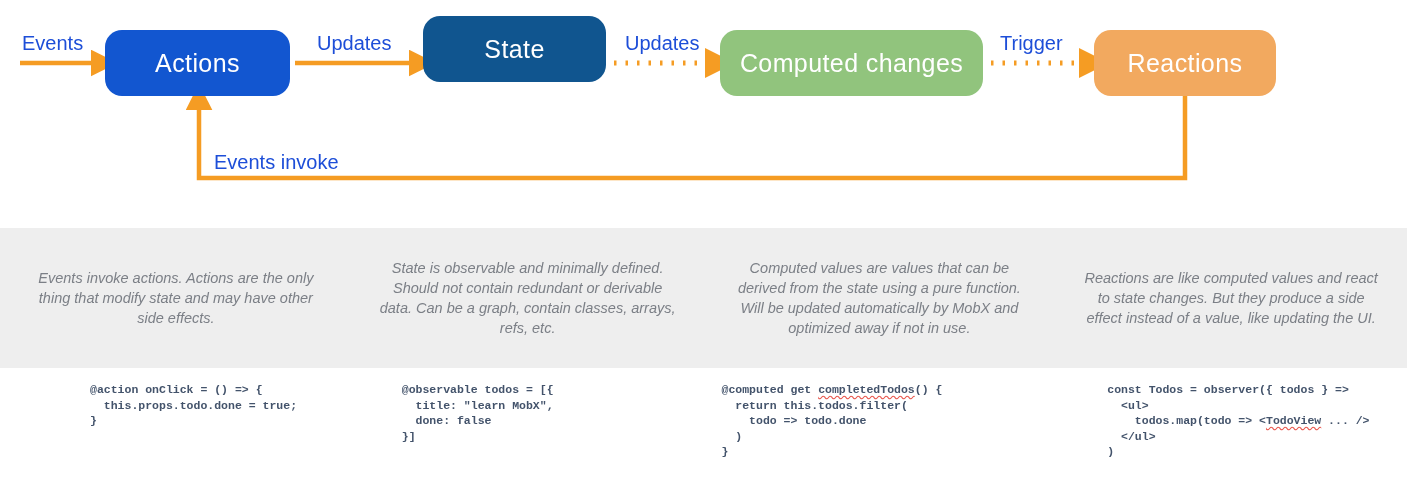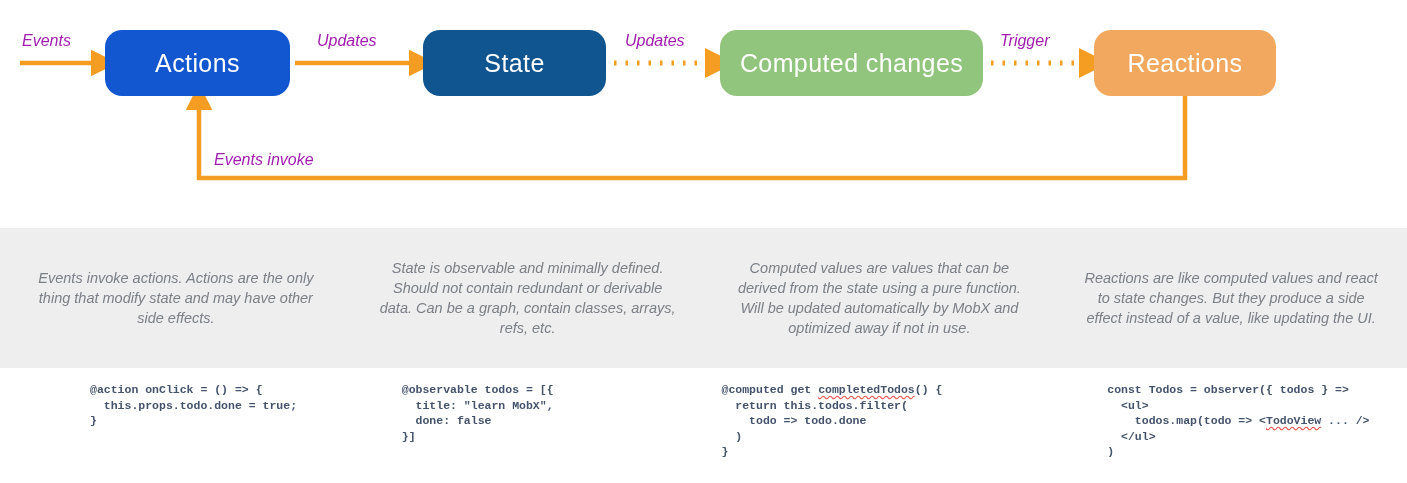--- a/index.html
+++ b/index.html
@@ -20,31 +20,30 @@
     border-radius: 17px;
     display: flex;
     align-items: center;
     justify-content: center;
     color: #ffffff;
     font-weight: 300;
     letter-spacing: 0.4px;
     white-space: nowrap;
   }
   #node-actions  { left: 105px;  top: 30px; width: 185px; height: 66px; font-size: 25px; }
-  #node-state    { left: 423px;  top: 30px; width: 183px; height: 66px; font-size: 25px; }
+  #node-state    { left: 423px;  top: 16px; width: 183px; height: 66px; font-size: 25px; }
   #node-computed { left: 720px;  top: 30px; width: 263px; height: 66px; font-size: 25px; }
   #node-reactions{ left: 1094px; top: 30px; width: 182px; height: 66px; font-size: 25px; }
 
   .edge-label {
     position: absolute;
-    font-size: 16px;
+    font-size: 20px;
     font-weight: 300;
-    color: #a21caf;
+    color: #1d4ed8;
     white-space: nowrap;
-    font-style: italic;
   }
   #lbl-events   { left: 22px;   top: 32px; }
   #lbl-modify   { left: 317px;  top: 32px; }
   #lbl-updates  { left: 625px;  top: 32px; }
   #lbl-trigger  { left: 1000px; top: 32px; }
   #lbl-invoke   { left: 214px;  top: 151px; }
 
   svg.arrows { position: absolute; left: 0; top: 0; width: 1407px; height: 228px; }
 
   

